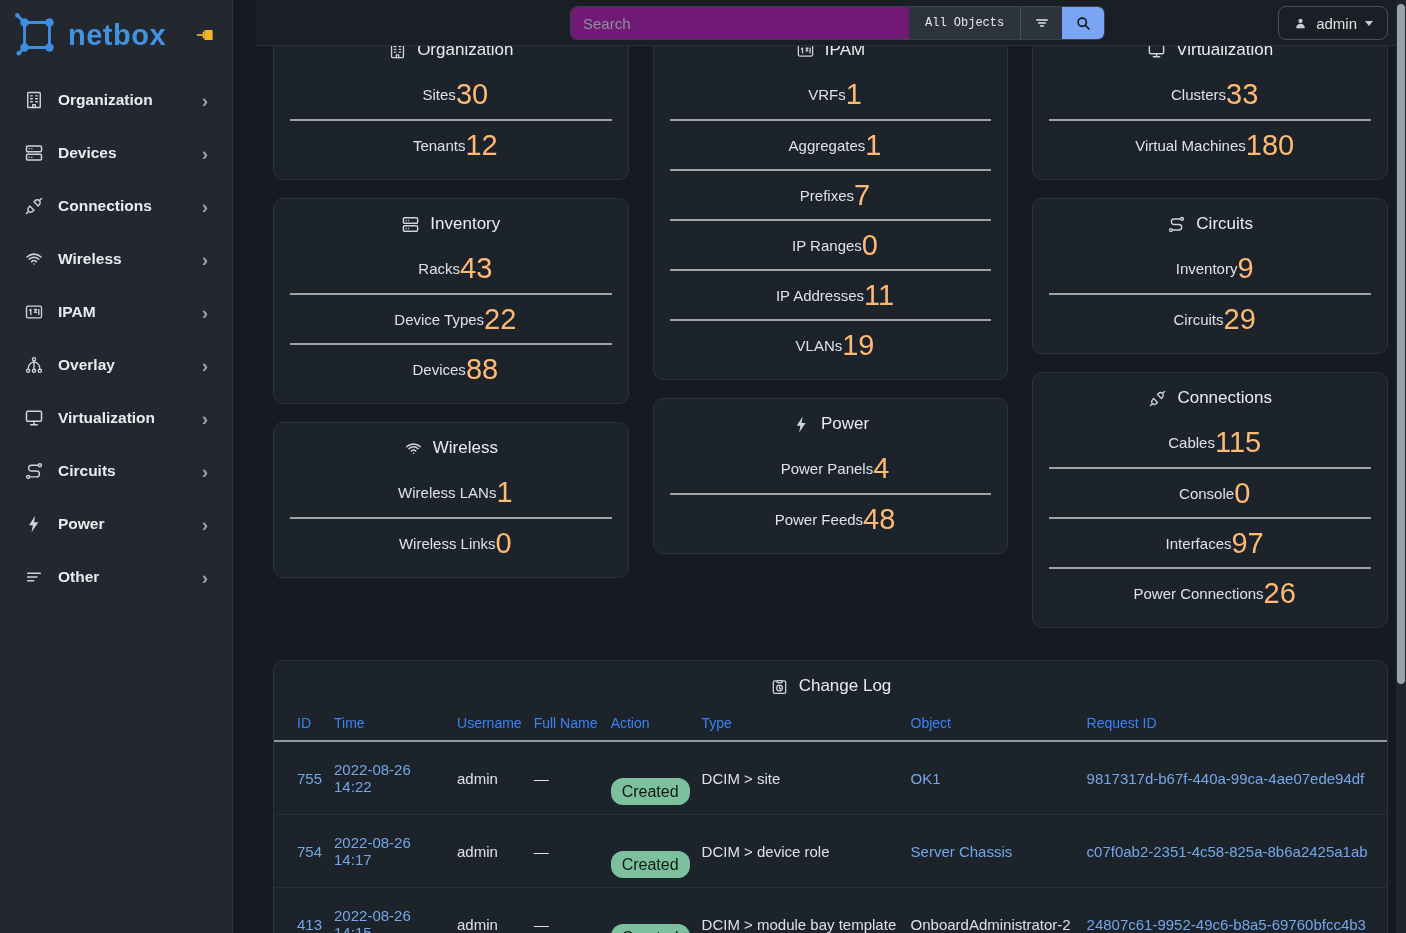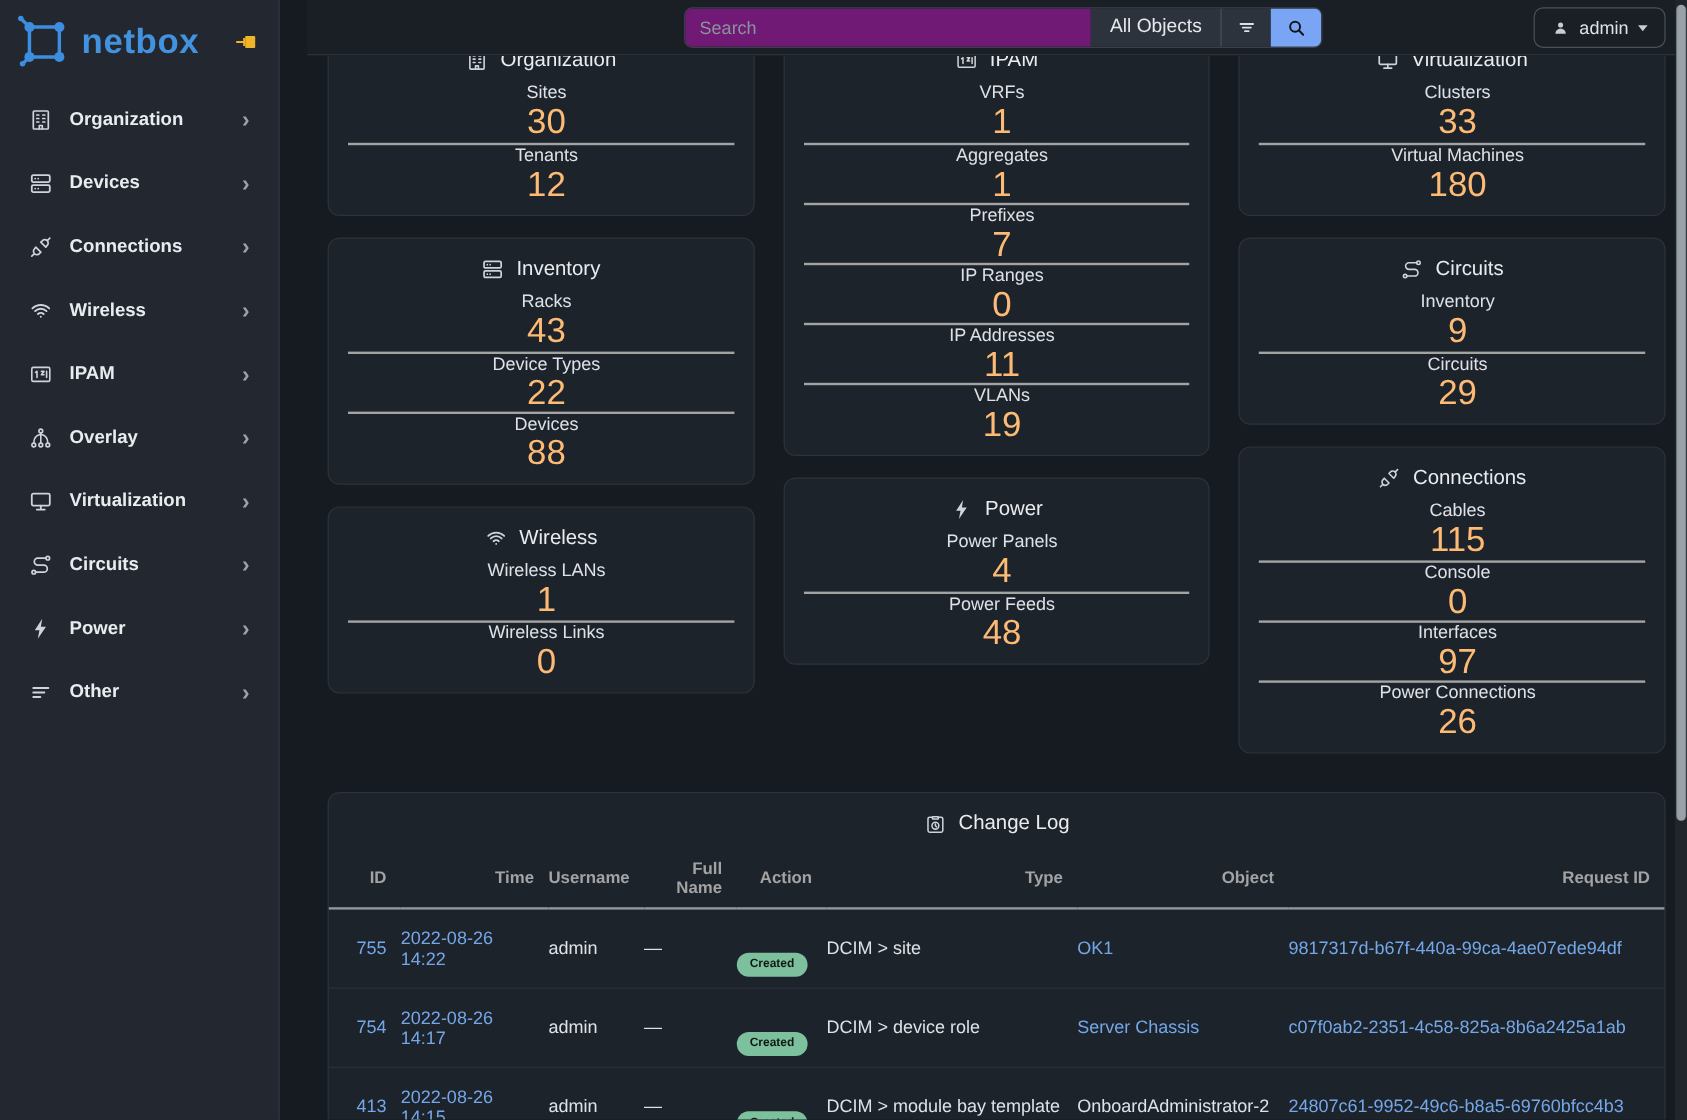--- a/index.html
+++ b/index.html
@@ -38,22 +38,22 @@
     position:absolute; left:314px; top:6px; height:34px; display:flex;
     border:1px solid #3a414b; border-radius:7px; overflow:hidden;
   }
   .search-input {
     width:338px; height:100%; border:none; outline:none; background:#701a75;
     color:#dee2e6; font-size:15px; padding:0 12px;
     font-family:"Liberation Sans","DejaVu Sans",sans-serif;
   }
   .search-input::placeholder { color:#8b939c; }
   .scope-btn {
-    background:#2d333d; color:#e6e9ec; border:none; font-size:16px;
-    padding:0 16px; cursor:pointer; font-family:Liberation Sans, sans-serif;
+    background:#2d333d; color:#e6e9ec; border:none; font-size:12px;
+    padding:0 16px; cursor:pointer; font-family:Liberation Mono, monospace;
   }
   .filter-btn {
     background:#2d333d; border:none; border-left:1px solid #4a515a; width:42px;
     color:#dde1e6; cursor:pointer; display:flex; align-items:center; justify-content:center;
   }
   .filter-btn .ticon { width:18px; height:18px; }
   .go-btn {
     background:var(--search-button); border:none; width:42px; cursor:pointer;
     display:flex; align-items:center; justify-content:center; color:#10151c;
   }
@@ -74,37 +74,37 @@
 
   .card {
     background:#1d232b; border:1px solid #2d333c; border-radius:10px;
   }
   .card-title {
     margin:0; padding:15px 0 9px; text-align:center; font-size:17px; font-weight:400;
     color:#e9ecef; display:flex; align-items:center; justify-content:center; gap:10px;
   }
   .cicon { width:19px; height:19px; color:#ced4da; display:inline-block; }
   .stats { margin:0 16px 10px; }
-  .stat { display:flex; align-items:center; justify-content:flex-start; height:50px; padding:0 8px 0 17px;flex-direction:column; }
+  .stat { display:flex; align-items:center; justify-content:center; height:50px; padding:0 8px 0 17px; }
   .stat + .stat { border-top:2px solid #a3a3a3; }
   .stat-label { font-size:15px; color:#dee2e6; }
   .stat-value { font-size:29px; font-weight:300; color:#fdba74; }
 
   
   .log-card { margin-top:32px; padding-bottom:4px; }
   table { width:100%; border-collapse:collapse; margin-top:4px; }
-  th { text-align:right; font-size:14px; font-weight:700; color:#a3a3a3; padding:6px 12px 9px 0; border-bottom:2px solid #8f979f; }
+  th { text-align:left; font-size:14px; font-weight:400; color:#3b82f6; padding:6px 12px 9px 0; border-bottom:2px solid #8f979f; }
   td { font-size:15px; color:#dee2e6; padding:9px 12px 9px 0; border-top:1px solid #2a303a; }
   tbody tr:first-child td { border-top:none; }
   th:first-child, td:first-child { padding-left:23px; }
   td a { color:var(--link); }
   td a.plain { color:#dee2e6; cursor:default; }
   .badge {
     display:inline-block; background:var(--badge-bg); color:var(--badge-text);
-    font-size:10px; font-weight:700; padding:4px 11px; border-radius:12px; line-height:1.2;margin-top:27px;
+    font-size:16px; font-weight:400; padding:4px 11px; border-radius:12px; line-height:1.2;margin-top:27px;
   }
 
   
   .scrollbar { position:fixed; right:0; top:0; width:10px; height:100%; background:#20252c; z-index:10; }
   .scroll-thumb { position:absolute; top:4px; left:1px; width:8px; height:680px; border-radius:4px; background:#99a1a9; }
 </style>
 </head>
 <body>
 
 <aside class="sidebar">

